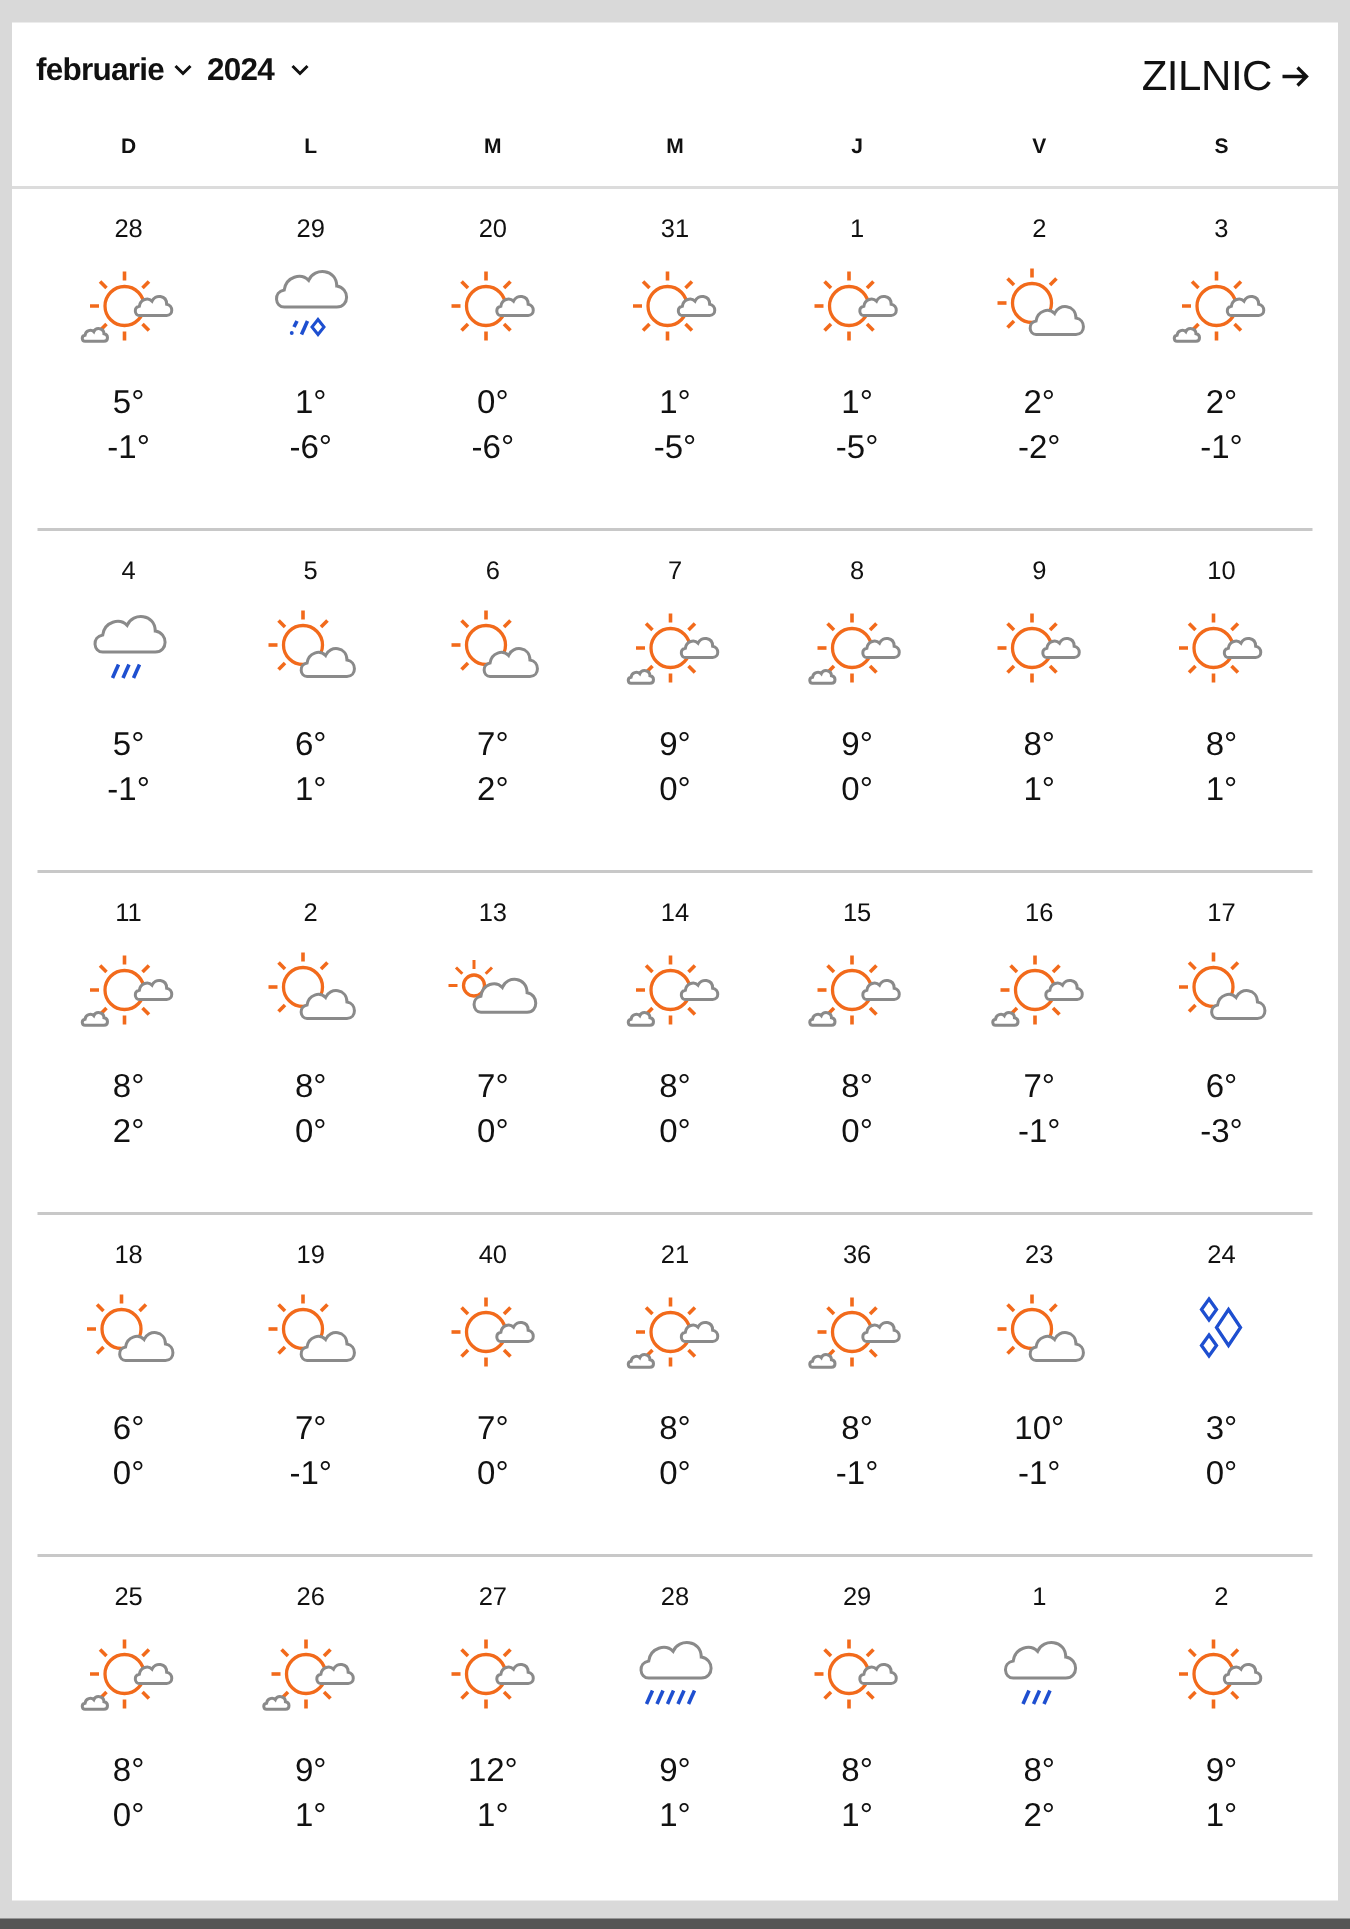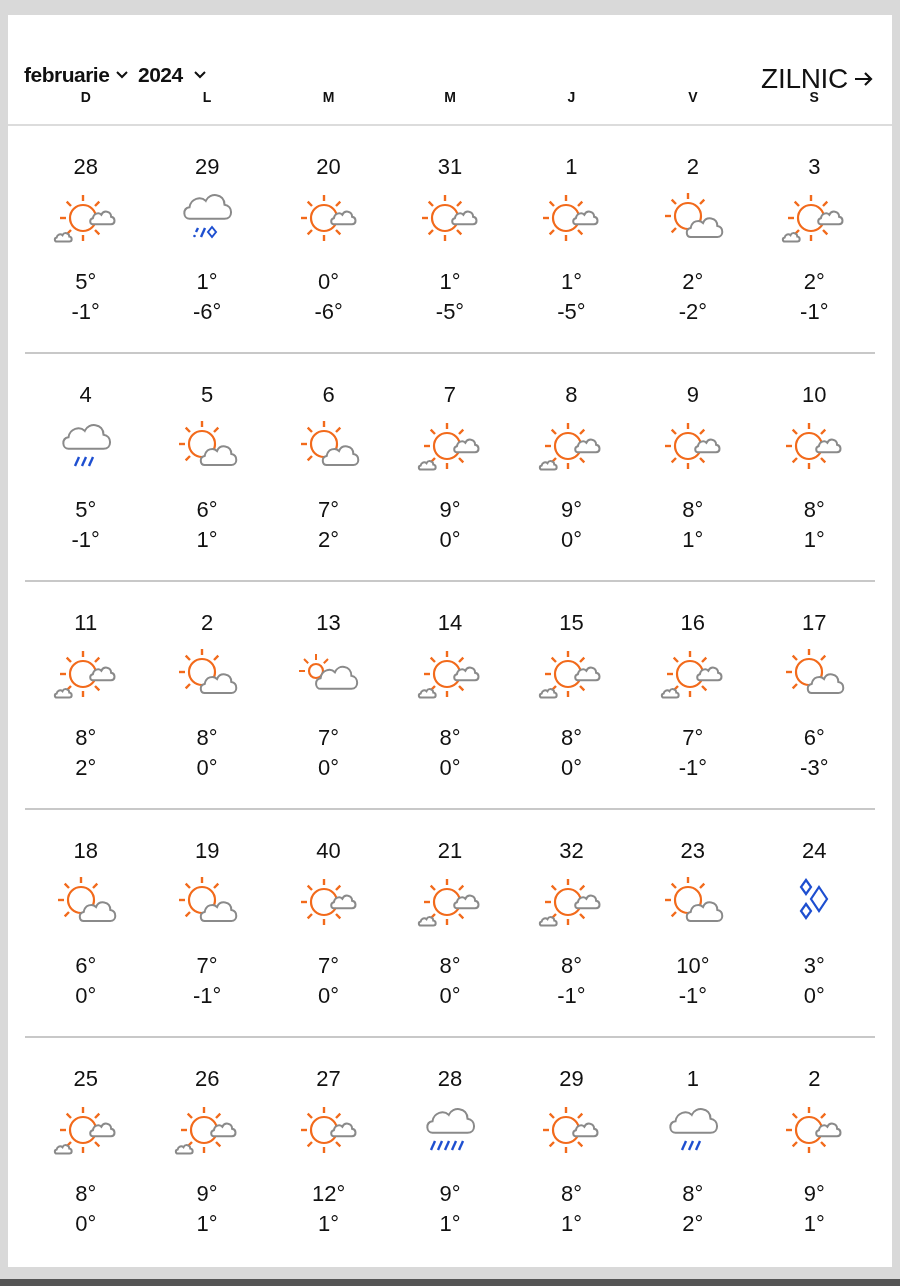--- a/index.html
+++ b/index.html
@@ -11,21 +11,21 @@
     position: relative;
     overflow: hidden;
   }
   .card {
     position: absolute;
     left: 8px; top: 15px;
     width: 884px; height: 1252px;
     background: #ffffff;
   }
   .header {
-    position: absolute; left: 0; top: 0; width: 884px; height: 60px; margin-top: 28px;
+    position: absolute; left: 0; top: 0; width: 884px; height: 60px;
   }
   .month-select, .year-select {
     position: absolute; top: 20px;
     font-size: 21px; font-weight: bold; letter-spacing: -0.5px;
     display: flex; align-items: center; cursor: pointer;
     font-family: "Liberation Sans Narrow", "Liberation Sans", sans-serif;
   }
   .month-select { left: 16px; }
   .year-select { left: 130px; }
   .chev { margin-left: 6px; width: 14px; height: 10px; }
@@ -53,21 +53,21 @@
     padding: 0 17px; box-sizing: border-box;
   }
   .week-rule {
     position: absolute; left: 17px; right: 17px; bottom: 0; height: 2px; background: #c8c8c8;
   }
   .week:last-child .week-rule { display: none; }
   .day {
     display: flex; flex-direction: column; align-items: center;
     cursor: pointer;
   }
-  .day-num { margin-top: 30px; font-size: 22px; height: 22px; line-height: 22px; }
+  .day-num { margin-top: 16px; font-size: 17px; height: 22px; line-height: 22px; }
   .icon { margin-top: 10px; width: 70px; height: 64px; }
   .tmax { margin-top: 16px; font-size: 22px; height: 28px; line-height: 28px; }
   .tmin { font-size: 22px; height: 28px; line-height: 28px; margin-top: 2px; }
   .bottom-strip {
     position: absolute; left: 0; top: 1279px; width: 900px; height: 7px; background: #555;
   }
 </style>
 </head>
 <body>
 
@@ -507,21 +507,21 @@
             <line x1="20.0" y1="18.0" x2="15.7" y2="13.7" stroke="#f26a1b" stroke-width="2.4"></line>
             <line x1="32.0" y1="13.0" x2="32.0" y2="7.0" stroke="#f26a1b" stroke-width="2.4"></line>
             <line x1="44.0" y1="18.0" x2="48.3" y2="13.7" stroke="#f26a1b" stroke-width="2.4"></line>
             <path d="M41.9,36.31818181818181 C38.65,36.31818181818181 38,30.863636363636363 41.9,30.18181818181818 C42.55,25.40909090909091 47.75,24.045454545454547 50.35,26.772727272727273 C52.3,22 60.1,22.681818181818183 60.1,28.818181818181817 C64.65,29.5 64.65,36.31818181818181 60.1,36.31818181818181 Z" fill="#fff" stroke="#8a8a8a" stroke-width="2"></path>
             <path d="M5.7,53.54545454545455 C3.45,53.54545454545455 3,49.90909090909091 5.7,49.45454545454545 C6.15,46.27272727272727 9.75,45.36363636363637 11.55,47.18181818181818 C12.9,44 18.3,44.45454545454545 18.3,48.54545454545455 C21.45,49 21.45,53.54545454545455 18.3,53.54545454545455 Z" fill="#fff" stroke="#8a8a8a" stroke-width="2"></path>
           </svg>
           <span class="tmax">8°</span>
           <span class="tmin">0°</span>
         </div>
         <div class="day">
-          <span class="day-num">32</span>
+          <span class="day-num">36</span>
           <svg class="icon" viewBox="0 0 70 64">
             <circle cx="32" cy="30" r="13" fill="none" stroke="#f26a1b" stroke-width="2.2"></circle>
             <line x1="49.0" y1="30.0" x2="55.0" y2="30.0" stroke="#f26a1b" stroke-width="2.4"></line>
             <line x1="44.0" y1="42.0" x2="48.3" y2="46.3" stroke="#f26a1b" stroke-width="2.4"></line>
             <line x1="32.0" y1="47.0" x2="32.0" y2="53.0" stroke="#f26a1b" stroke-width="2.4"></line>
             <line x1="20.0" y1="42.0" x2="15.7" y2="46.3" stroke="#f26a1b" stroke-width="2.4"></line>
             <line x1="15.0" y1="30.0" x2="9.0" y2="30.0" stroke="#f26a1b" stroke-width="2.4"></line>
             <line x1="20.0" y1="18.0" x2="15.7" y2="13.7" stroke="#f26a1b" stroke-width="2.4"></line>
             <line x1="32.0" y1="13.0" x2="32.0" y2="7.0" stroke="#f26a1b" stroke-width="2.4"></line>
             <line x1="44.0" y1="18.0" x2="48.3" y2="13.7" stroke="#f26a1b" stroke-width="2.4"></line>

